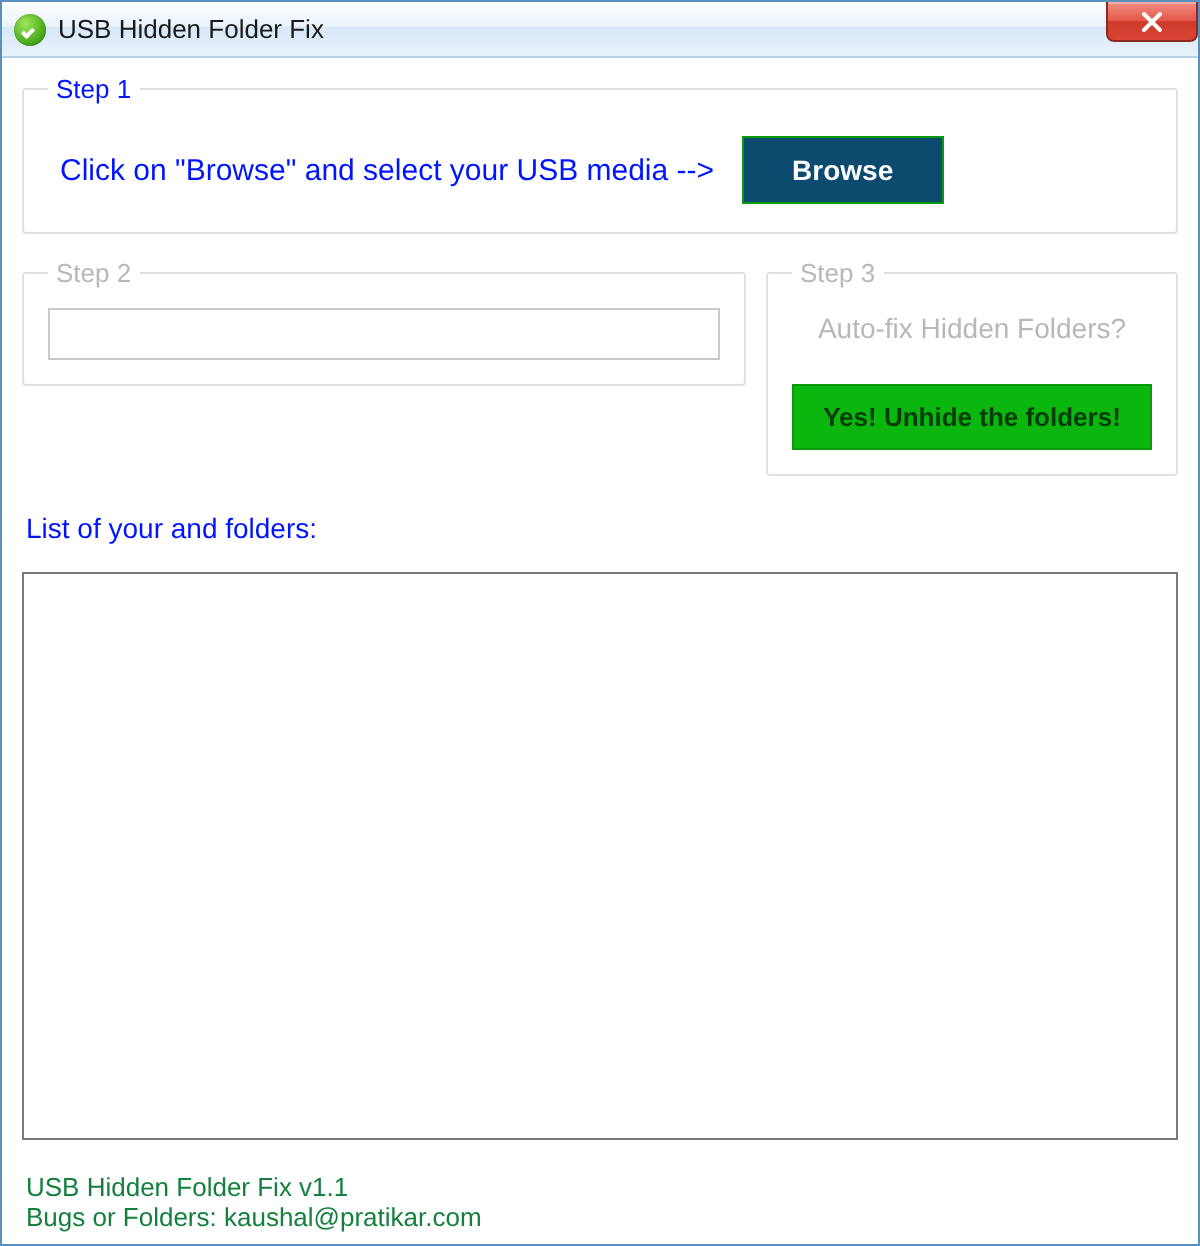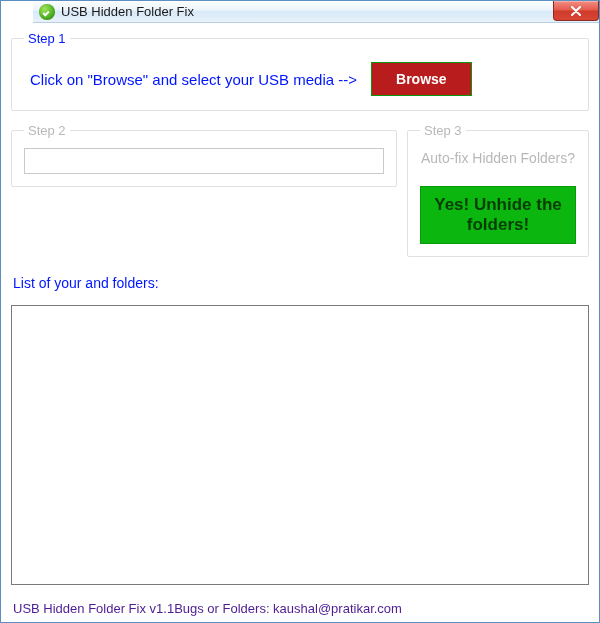--- a/index.html
+++ b/index.html
@@ -21,21 +21,20 @@
     flex-direction: column;
   }
   .titlebar {
     height: 28px;
     background: linear-gradient(to bottom, #fdfeff 0%, #eaf3fb 45%, #d7e8f7 46%, #e8f2fb 100%);
     border-bottom: 1px solid #b8cfe5;
     display: flex;
     align-items: center;
     padding: 0 0 0 6px;
     position: relative;
-    margin-left: 32px;
   }
   .app-icon {
     width: 16px;
     height: 16px;
     border-radius: 50%;
     background: radial-gradient(circle at 35% 30%, #9ee65a 0%, #4faf1f 60%, #2e7a10 100%);
     margin-right: 6px;
     position: relative;
     box-shadow: inset 0 0 1px rgba(0,0,0,0.3);
   }
@@ -95,35 +94,35 @@
     display: flex;
     align-items: center;
     gap: 14px;
     padding: 6px 2px 2px 6px;
   }
   .step1-text {
     color: #0015ff;
     font-size: 15px;
   }
   .btn-green {
-    background: #b91c1c;
+    background: #0c4a6e;
     color: #fff;
     border: 1px solid #089a0b;
     font-size: 14px;
     font-weight: 600;
     padding: 8px 24px;
     cursor: pointer;
   }
   .row2 {
     display: flex;
     gap: 10px;
     align-items: flex-start;
   }
   .row2 .col-left { flex: 1; }
-  .row2 .col-right { width: 182px; }
+  .row2 .col-right { width: 206px; }
   .step2-text {
     color: #b8b8b8;
     font-size: 14px;
     padding: 2px 0 6px 2px;
     display: block;
   }
   .step2-input {
     width: 100%;
     height: 26px;
     border: 1px solid #c9c9c9;
@@ -137,43 +136,44 @@
     font-size: 14px;
     text-align: center;
     padding: 2px 0 20px 0;
     display: block;
   }
   .btn-unhide {
     width: 100%;
     background: #0bb70e;
     color: #053c05;
     border: 1px solid #089a0b;
-    font-size: 17px;
+    font-size: 13px;
     font-weight: bold;
     padding: 8px 4px;
     cursor: pointer;
   }
   .list-label {
     color: #0015ff;
     font-size: 14px;
     padding: 6px 0 2px 2px;
   }
   .list-box {
     flex: 1;
     border: 1px solid #7a7a7a;
     background: #fff;
     overflow: auto;
     min-height: 280px;
   }
   .statusbar {
     display: flex;
-    justify-content: flex-start;
+    justify-content: center;
     padding: 4px 2px 2px 2px;
     font-size: 13px;
-    color: #4c1d95;
+    color: #15803d;
+    flex-direction: column;
   }
 </style>
 </head>
 <body>
 
 <div class="window">
   <div class="titlebar">
     <div class="app-icon"></div>
     <span class="title-text">USB Hidden Folder Fix</span>
     <div class="close-btn">

